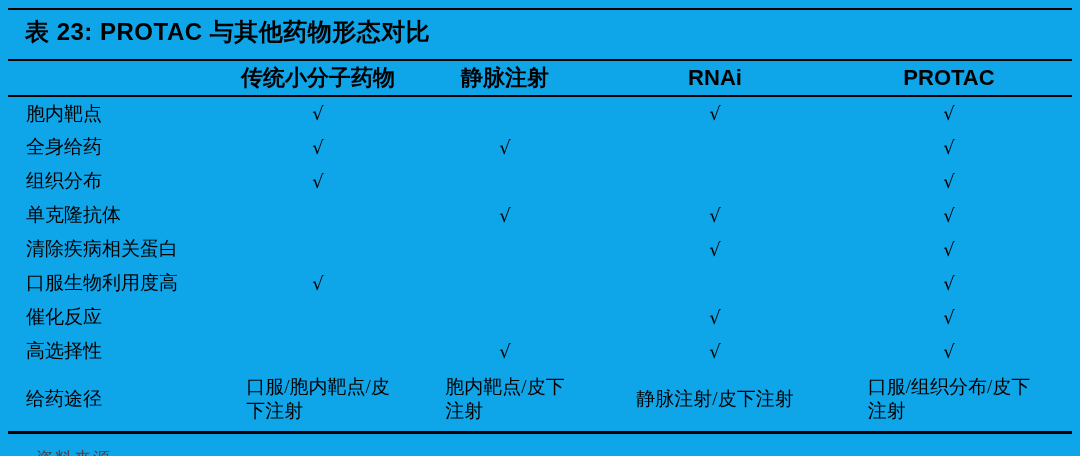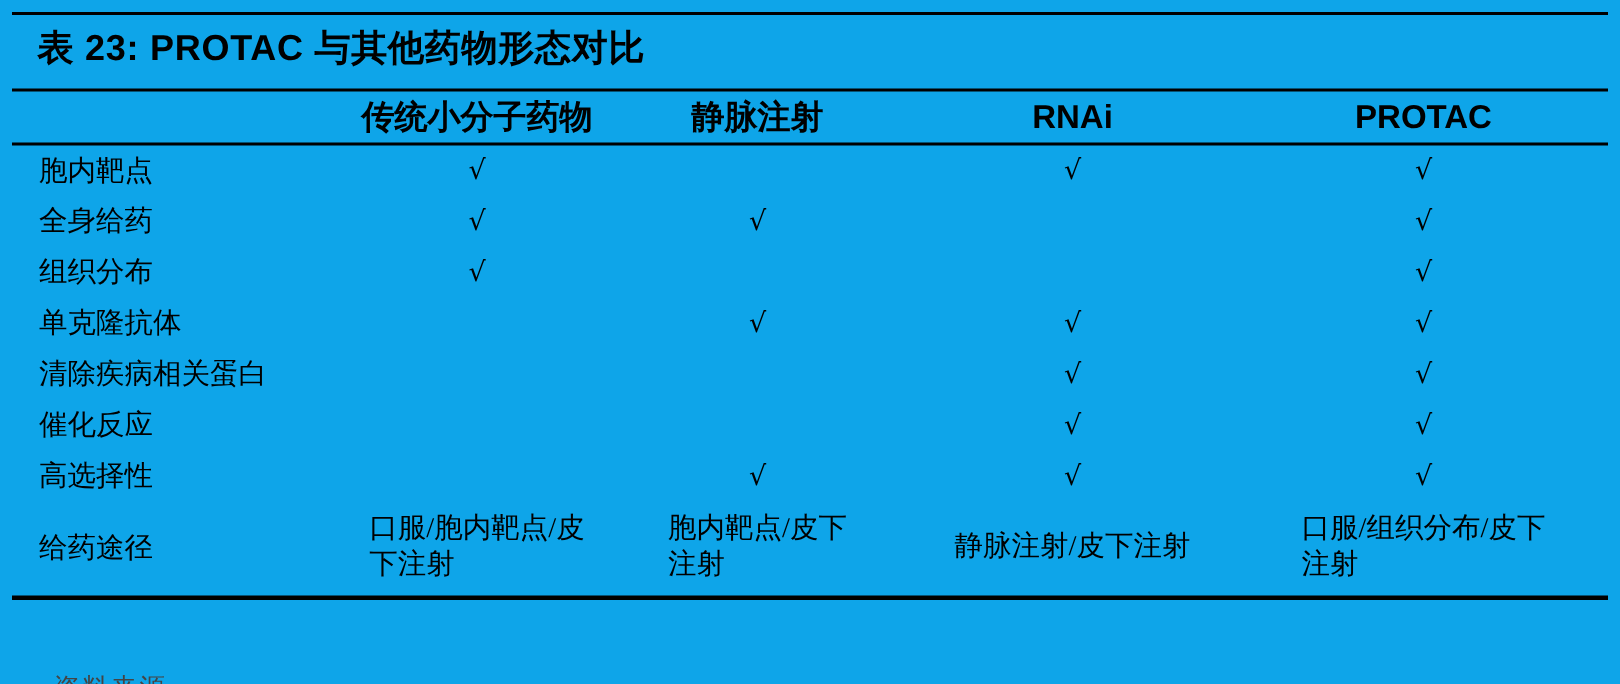--- a/index.html
+++ b/index.html
@@ -112,20 +112,27 @@
         <td class="chk">√</td>
       </tr>
       <tr>
         <td class="lbl">清除疾病相关蛋白</td>
         <td class="chk"></td>
         <td class="chk"></td>
         <td class="chk">√</td>
         <td class="chk">√</td>
       </tr>
       <tr>
+        <td class="lbl">口服生物利用度高</td>
+        <td class="chk">√</td>
+        <td class="chk"></td>
+        <td class="chk"></td>
+        <td class="chk">√</td>
+      </tr>
+      <tr>
         <td class="lbl">催化反应</td>
         <td class="chk"></td>
         <td class="chk"></td>
         <td class="chk">√</td>
         <td class="chk">√</td>
       </tr>
       <tr>
         <td class="lbl">高选择性</td>
         <td class="chk"></td>
         <td class="chk">√</td>

